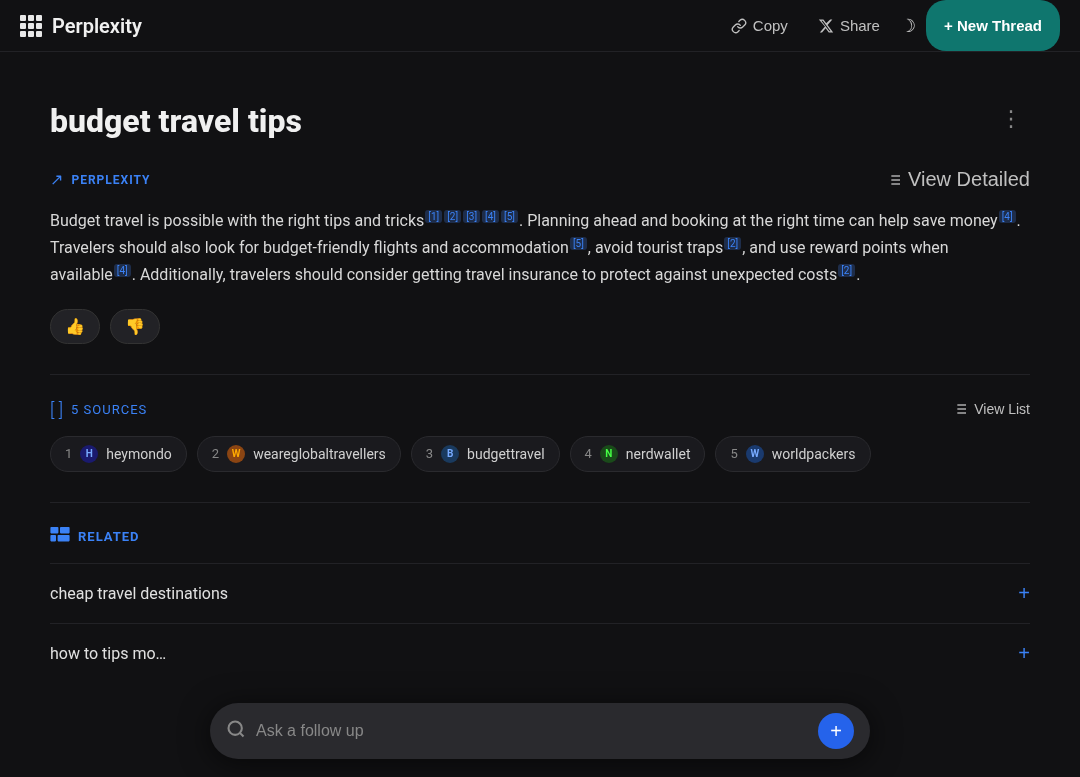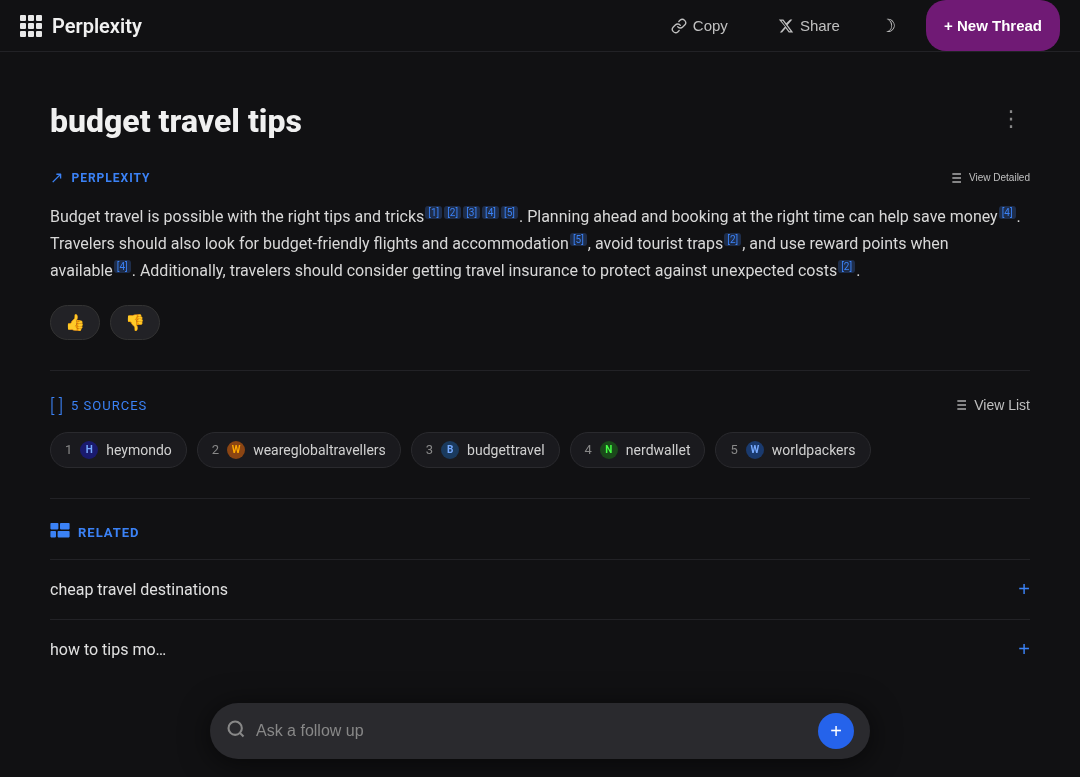--- a/index.html
+++ b/index.html
@@ -39,21 +39,21 @@
       border-radius: 1px;
     }
     .logo-text {
       font-size: 20px;
       font-weight: 600;
       color: #f0f0f0;
     }
     .header-right {
       display: flex;
       align-items: center;
-      gap: 30px;
+      gap: 10px;
     }
     .header-btn {
       display: flex;
       align-items: center;
       gap: 6px;
       background: none;
       border: none;
       color: #c0c0c0;
       font-size: 15px;
       cursor: pointer;
@@ -70,21 +70,21 @@
     }
     .moon-icon {
       font-size: 18px;
       color: #c0c0c0;
       cursor: pointer;
     }
     .new-thread-btn {
       display: flex;
       align-items: center;
       gap: 6px;
-      background: #701a75;
+      background: #0f766e;
       color: #fff;
       border: none;
       border-radius: 20px;
       padding: 17px 18px;
       font-size: 15px;
       font-weight: 600;
       cursor: pointer;
     }
 
     
@@ -138,21 +138,21 @@
       text-transform: uppercase;
     }
     .view-detailed-btn {
       margin-left: auto;
       display: flex;
       align-items: center;
       gap: 6px;
       background: none;
       border: none;
       color: #c0c0c0;
-      font-size: 10px;
+      font-size: 20px;
       cursor: pointer;
     }
 
     .answer-text {
       font-size: 16px;
       line-height: 1.7;
       color: #d8d8d8;
       margin-bottom: 20px;
     }
     .citation {

